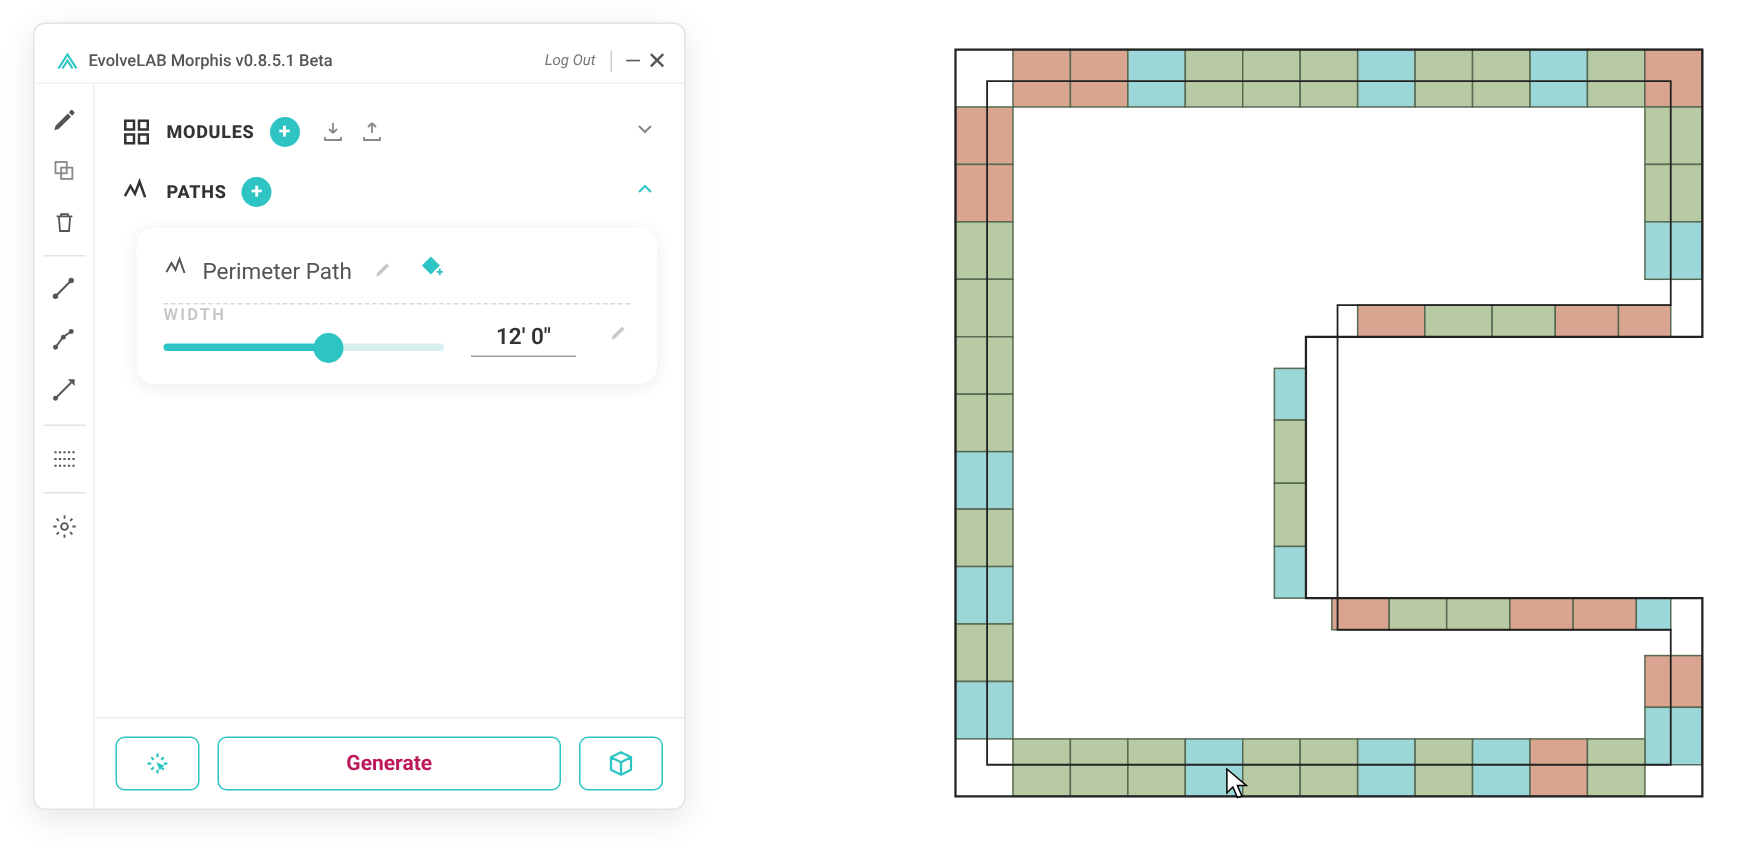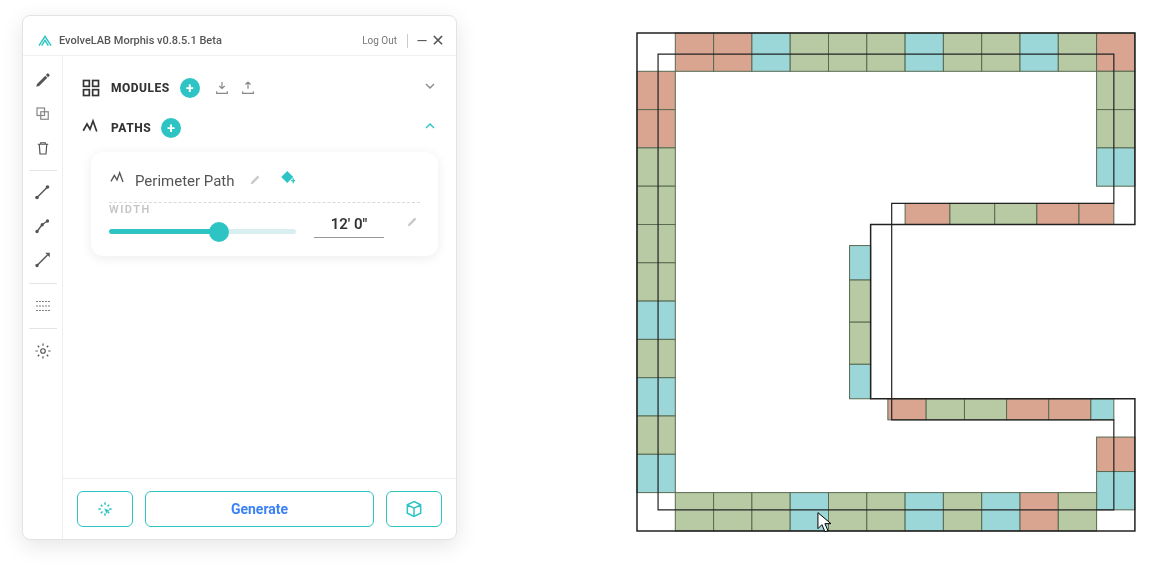--- a/index.html
+++ b/index.html
@@ -11,21 +11,21 @@
     display: flex; flex-direction: column;
   }
   .panel-titlebar {
     height: 30px; display: flex; align-items: center; padding: 0 10px 0 14px;
     border-bottom: 1px solid #f0f0f0;
     margin-top: 10px;
   }
   .panel-titlebar .logo { width:16px; height:16px; margin-right:6px; }
   .panel-titlebar .title { font-size: 11px; color: #555; font-weight: 500; }
   .panel-titlebar .spacer { flex: 1; }
-  .panel-titlebar .logout { font-size: 10px; color: #777; margin-right: 4px; cursor:pointer; }
+  .panel-titlebar .logout { font-size: 10px; color: #777; margin-right: 4px; cursor:pointer;font-style:italic; }
   .panel-titlebar .divider { width:1px; height:14px; background:#ccc; margin:0 6px; }
   .panel-titlebar .win-btn { width:16px; text-align:center; color:#555; cursor:pointer; font-size:14px; line-height:1; }
   .win-btn.close { font-size:16px; }
 
   .panel-body { flex:1; display:flex; overflow:hidden; }
   .left-tools {
     width:40px; border-right:1px solid #eee; display:flex; flex-direction:column; align-items:center;
     padding-top:8px; gap:2px;
   }
   .tool-btn { width:32px; height:32px; display:flex; align-items:center; justify-content:center; border-radius:3px; cursor:pointer; color:#555; }
@@ -67,21 +67,21 @@
   .width-value {
     min-width:70px; text-align:center; padding:2px 6px 4px 6px; border-bottom:1px solid #999;
     font-size:15px; font-weight:600; color:#333;
   }
   .width-edit { color:#c9c9c9; margin-left:4px; }
 
   .footer {
     border-top:1px solid #eee; padding:12px 14px; display:flex; gap:12px;
   }
   .btn {
-    border:1.5px solid #2ec4c4; color:#3b82f6; background:#fff; border-radius:6px;
+    border:1.5px solid #2ec4c4; color:#be185d; background:#fff; border-radius:6px;
     display:flex; align-items:center; justify-content:center; font-weight:700; font-size:14px;
     cursor:pointer; height:36px;
   }
   .btn.square { width:56px; }
   .btn.grow { flex:1; }
 
   
   .canvas { position:absolute; left:636px; top:32px; width:500px; height:480px; }
 </style>
 </head>

